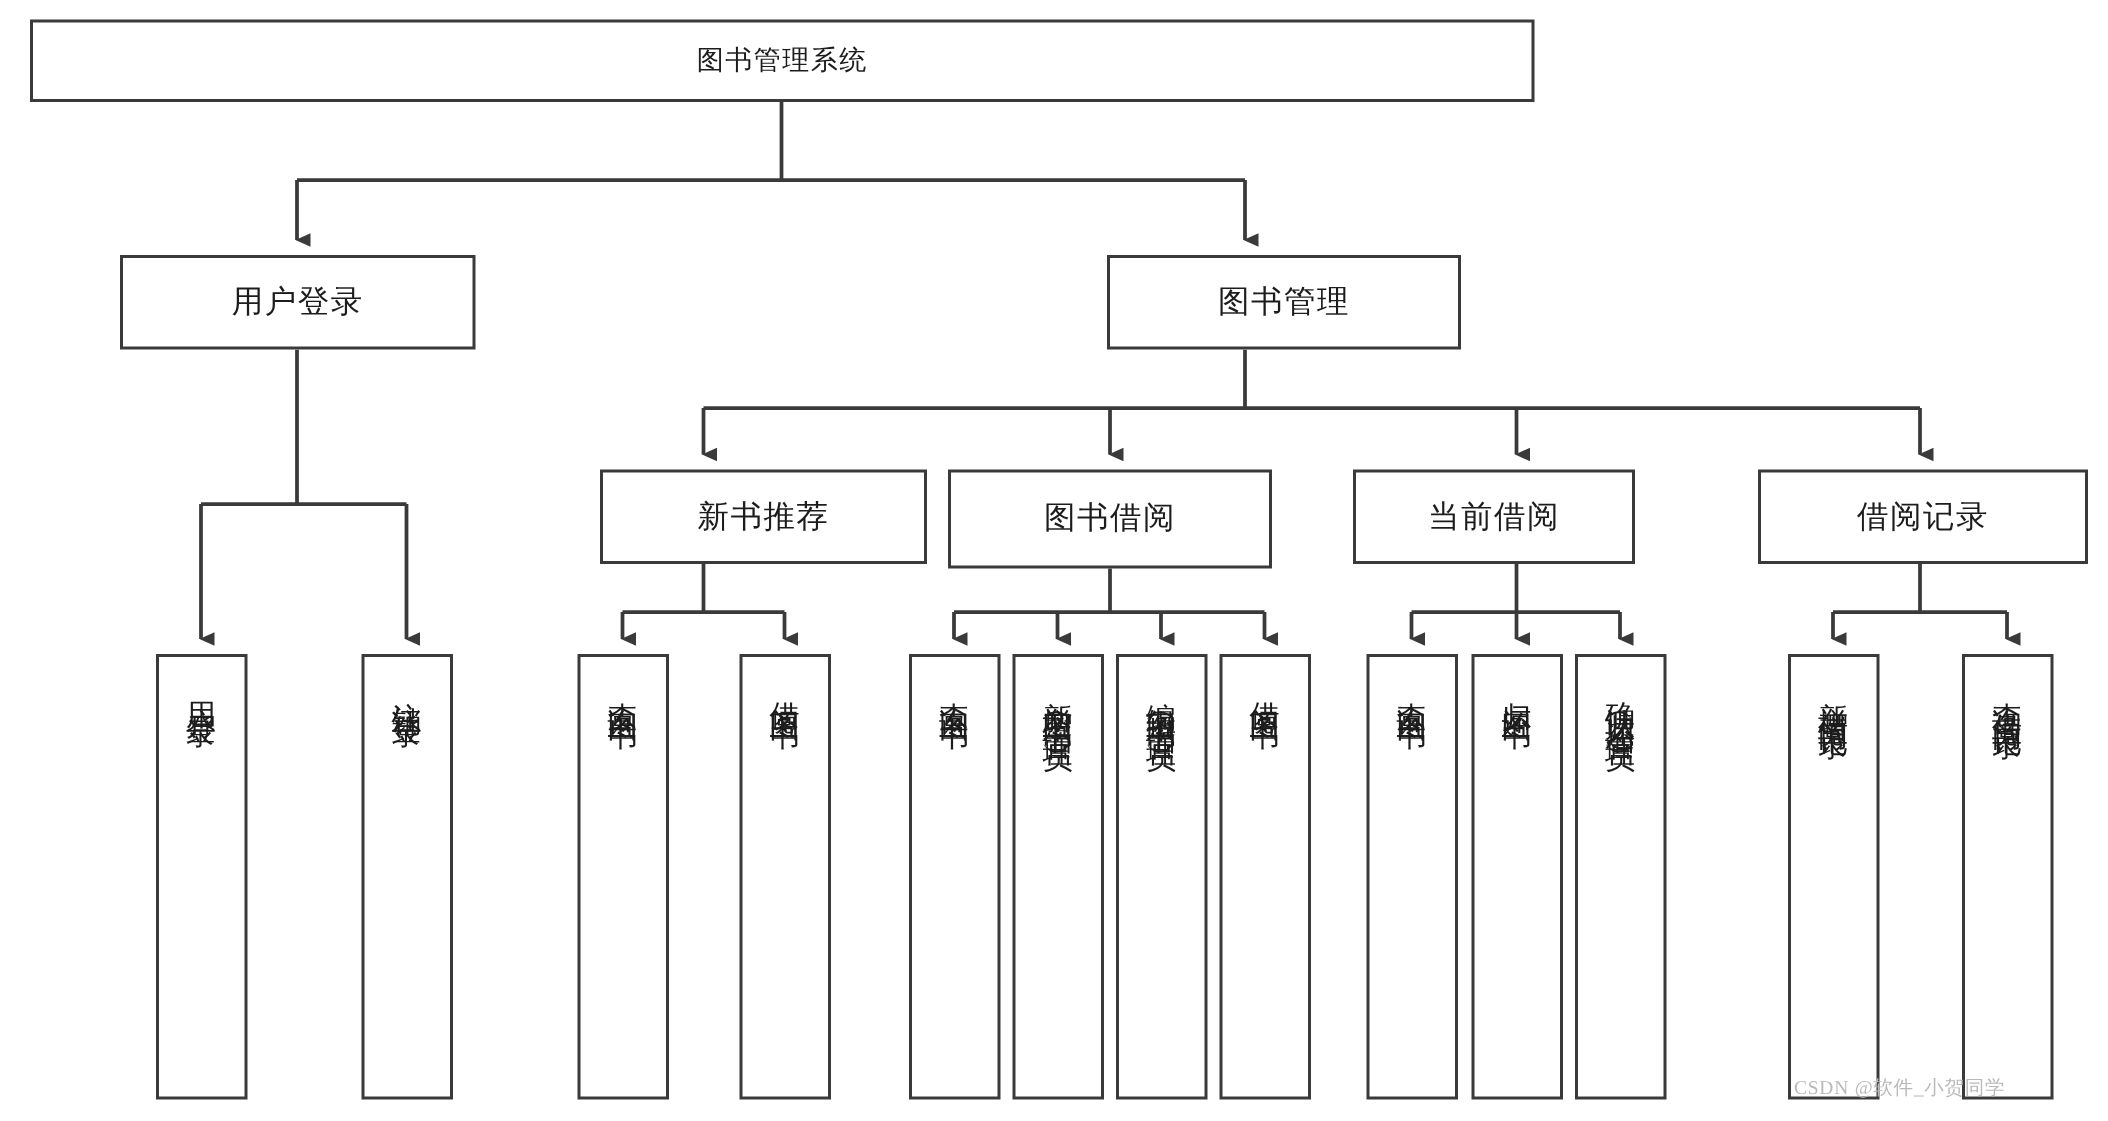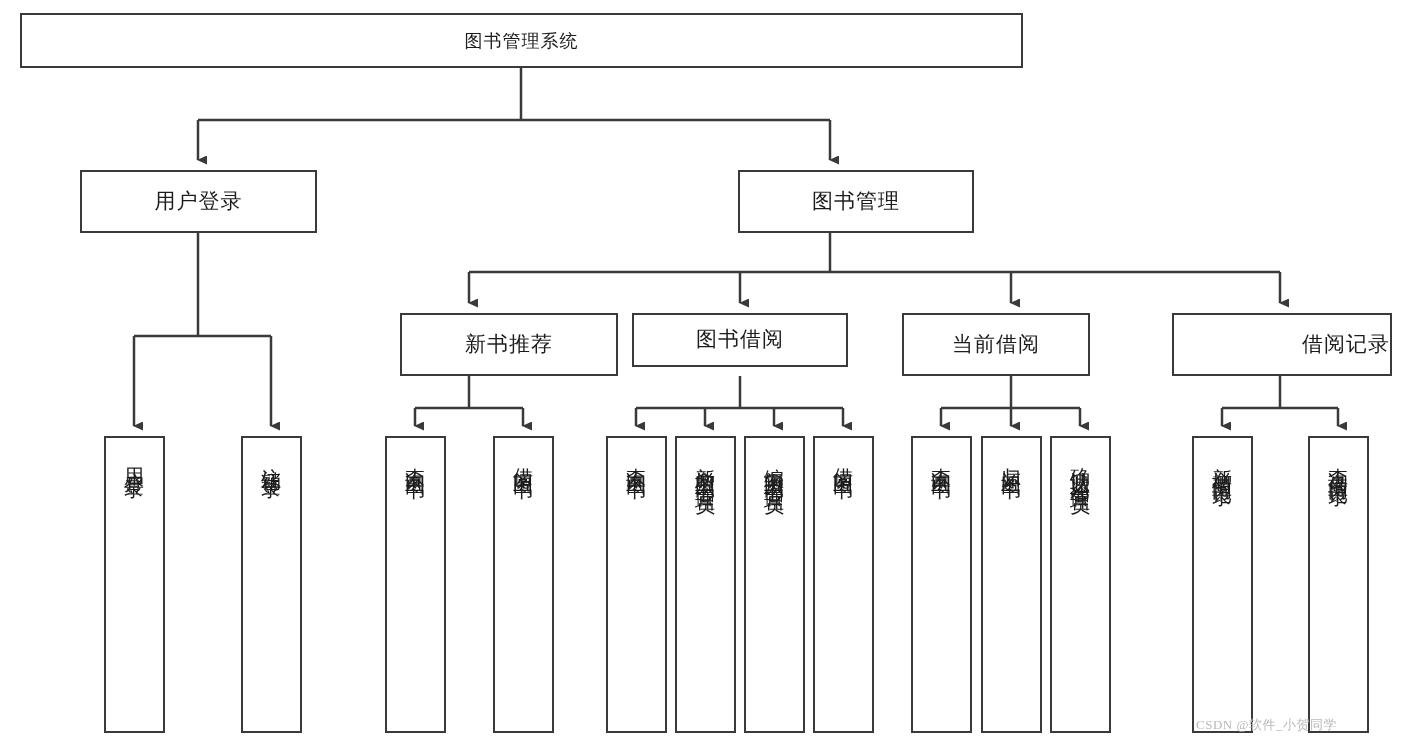--- a/index.html
+++ b/index.html
@@ -127,27 +127,27 @@
   <div class="node node-h" style="left:80px; top:170px; width:237px; height:63px;">
     <span class="node-label">用户登录</span>
   </div>
   <div class="node node-h" style="left:712px; top:170px; width:236px; height:63px;margin-left:26px;">
     <span class="node-label">图书管理</span>
   </div>
 
   <div class="node node-h" style="left:360px; top:313px; width:218px; height:63px;margin-left:40px;">
     <span class="node-label">新书推荐</span>
   </div>
-  <div class="node node-h" style="left:632px; top:313px; width:216px; height:54px;">
+  <div class="node node-h" style="left:632px; top:313px; width:216px; height:66px;">
     <span class="node-label">图书借阅</span>
   </div>
   <div class="node node-h" style="left:902px; top:313px; width:188px; height:63px;">
     <span class="node-label">当前借阅</span>
   </div>
-  <div class="node node-h" style="left:1172px; top:313px; width:220px; height:63px;justify-content:flex-end;">
+  <div class="node node-h" style="left:1172px; top:313px; width:220px; height:63px;">
     <span class="node-label">借阅记录</span>
   </div>
 
   <div class="node node-v" style="left:104px; top:436px; width:61px; height:297px;">
     <span class="node-label">用户登录</span>
   </div>
   <div class="node node-v" style="left:241px; top:436px; width:61px; height:297px;">
     <span class="node-label">注销登录</span>
   </div>
 

